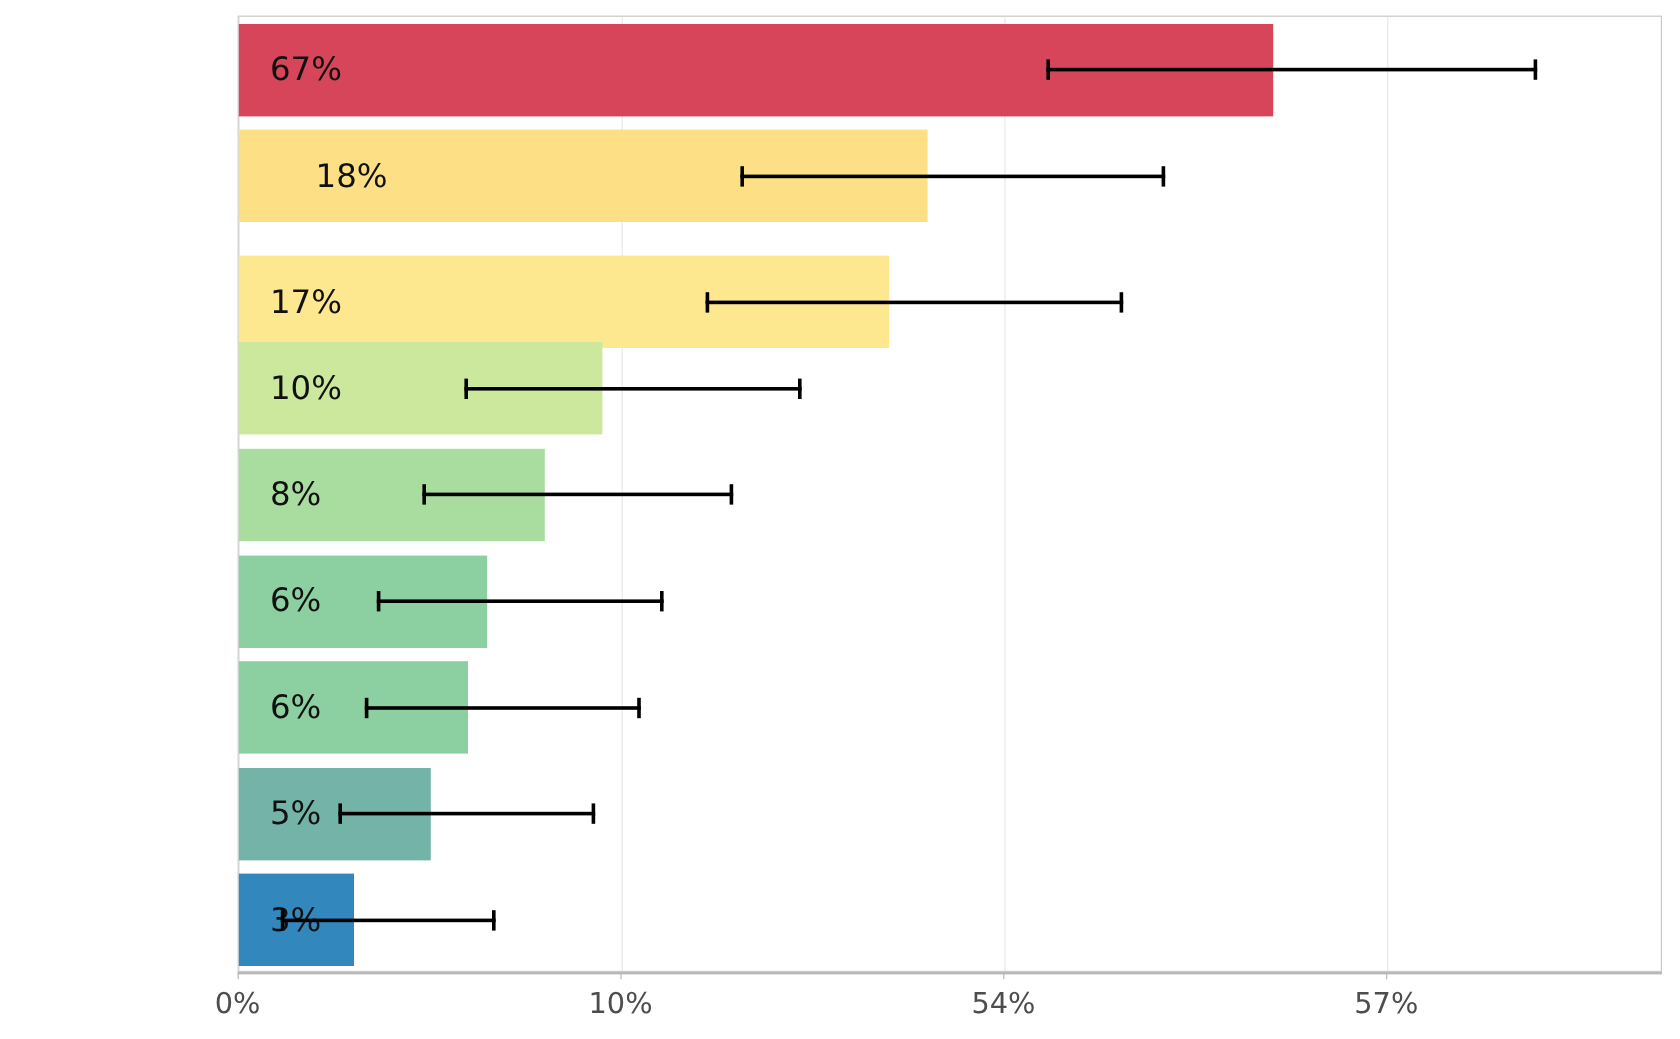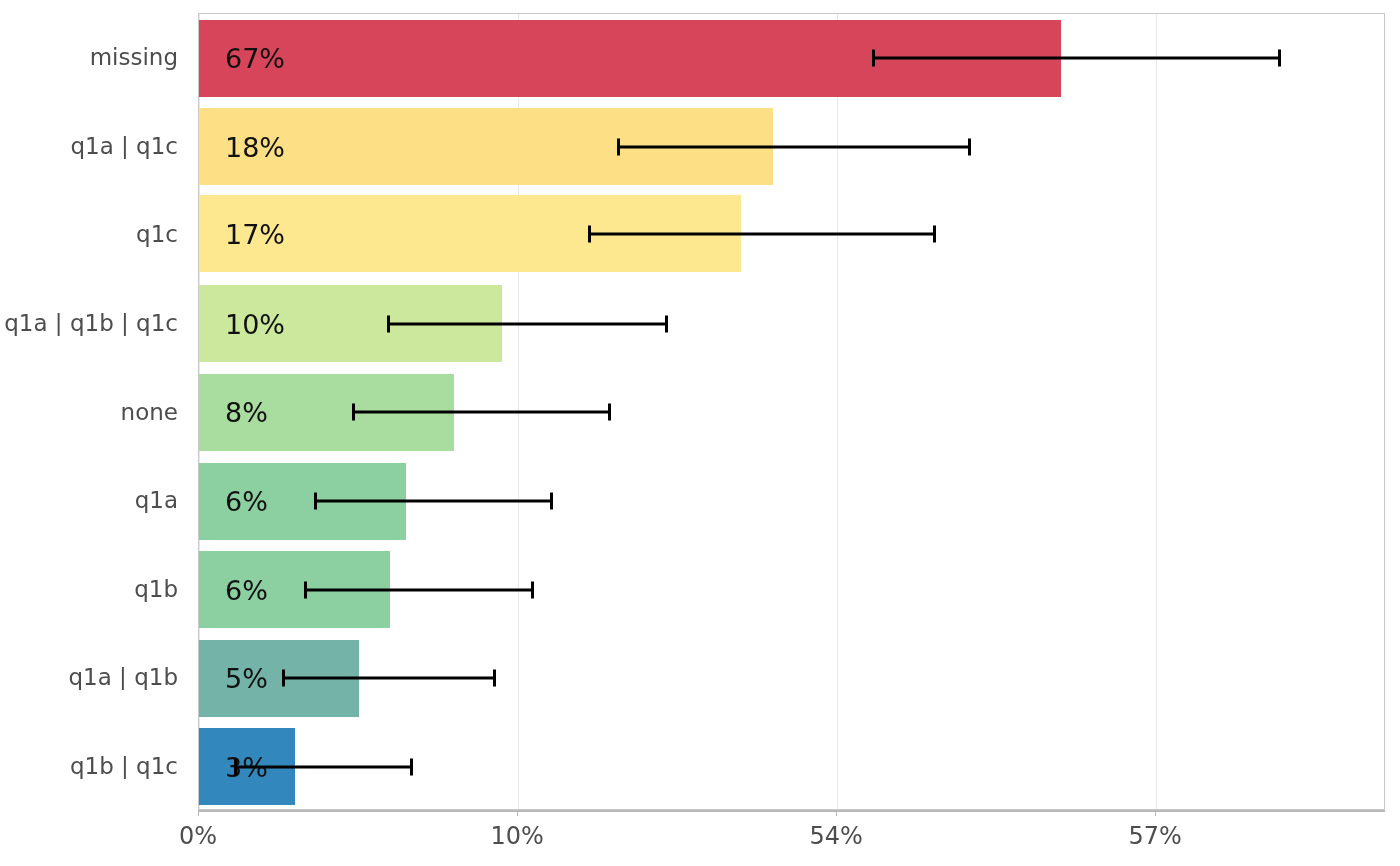--- a/index.html
+++ b/index.html
@@ -135,56 +135,45 @@
     color: #4d4d4d;
     font-family: "DejaVu Sans", sans-serif;
     white-space: nowrap;
   }
 </style>
 </head>
 <body>
 
 <div id="chart-root" style="background: rgb(255, 255, 255);">
 
-  <div id="ylabels">
-      <div class="ytick-item" style="top: 44.2778px; color: rgb(77, 77, 77);">missing</div>
-      <div class="ytick-item" style="top: 132.833px; color: rgb(77, 77, 77);">q1a | q1c</div>
-      <div class="ytick-item" style="top: 221.389px; color: rgb(77, 77, 77);">q1c</div>
-      <div class="ytick-item" style="top: 309.944px; color: rgb(77, 77, 77);">q1a | q1b | q1c</div>
-      <div class="ytick-item" style="top: 398.5px; color: rgb(77, 77, 77);">none</div>
-      <div class="ytick-item" style="top: 487.056px; color: rgb(77, 77, 77);">q1a</div>
-      <div class="ytick-item" style="top: 575.611px; color: rgb(77, 77, 77);">q1b</div>
-      <div class="ytick-item" style="top: 664.167px; color: rgb(77, 77, 77);">q1a | q1b</div>
-      <div class="ytick-item" style="top: 752.722px; color: rgb(77, 77, 77);">q1b | q1c</div>
-    </div>
 
   <div id="plot-area">
       <div class="gridline" style="left: 0px; background: rgb(232, 232, 232);"></div>
       <div class="gridline" style="left: 319.086px; background: rgb(232, 232, 232);"></div>
       <div class="gridline" style="left: 638.172px; background: rgb(232, 232, 232);"></div>
       <div class="gridline" style="left: 957.258px; background: rgb(232, 232, 232);"></div>
       <div class="bar-row" style="top: 5.75611px; height: 77.0433px;">
         <div class="bar" style="width: 861.532px; background: rgb(214, 69, 90);"></div>
         <div class="bar-value" style="color: rgb(17, 17, 17);">67%</div>
         <div class="errorbar" style="left: 673.272px; width: 408.43px;">
           <div class="eline" style="background: rgb(0, 0, 0);"></div>
           <div class="ecap left" style="background: rgb(0, 0, 0);"></div>
           <div class="ecap right" style="background: rgb(0, 0, 0);"></div>
         </div>
       </div>
       <div class="bar-row" style="top: 94.3117px; height: 77.0433px;">
         <div class="bar" style="width: 574.355px; background: rgb(253, 223, 134);"></div>
-        <div class="bar-value" style="color: rgb(17, 17, 17);">18%</div>
+        <div class="bar-value" style="color: rgb(17, 17, 17); margin-left: 38px;">18%</div>
         <div class="errorbar" style="left: 418.003px; width: 354.185px;">
           <div class="eline" style="background: rgb(0, 0, 0);"></div>
           <div class="ecap left" style="background: rgb(0, 0, 0);"></div>
           <div class="ecap right" style="background: rgb(0, 0, 0);"></div>
         </div>
       </div>
-      <div class="bar-row" style="top: 181px; height: 77.0433px;">
+      <div class="bar-row" style="top: 199px; height: 77.0433px;">
         <div class="bar" style="width: 542.446px; background: rgb(253, 232, 144);"></div>
         <div class="bar-value" style="color: rgb(17, 17, 17);">17%</div>
         <div class="errorbar" style="left: 389.285px; width: 347.804px;">
           <div class="eline" style="background: rgb(0, 0, 0);"></div>
           <div class="ecap left" style="background: rgb(0, 0, 0);"></div>
           <div class="ecap right" style="background: rgb(0, 0, 0);"></div>
         </div>
       </div>
       <div class="bar-row" style="top: 271.423px; height: 77.0433px;">
         <div class="bar" style="width: 303.132px; background: rgb(203, 232, 156);"></div>

